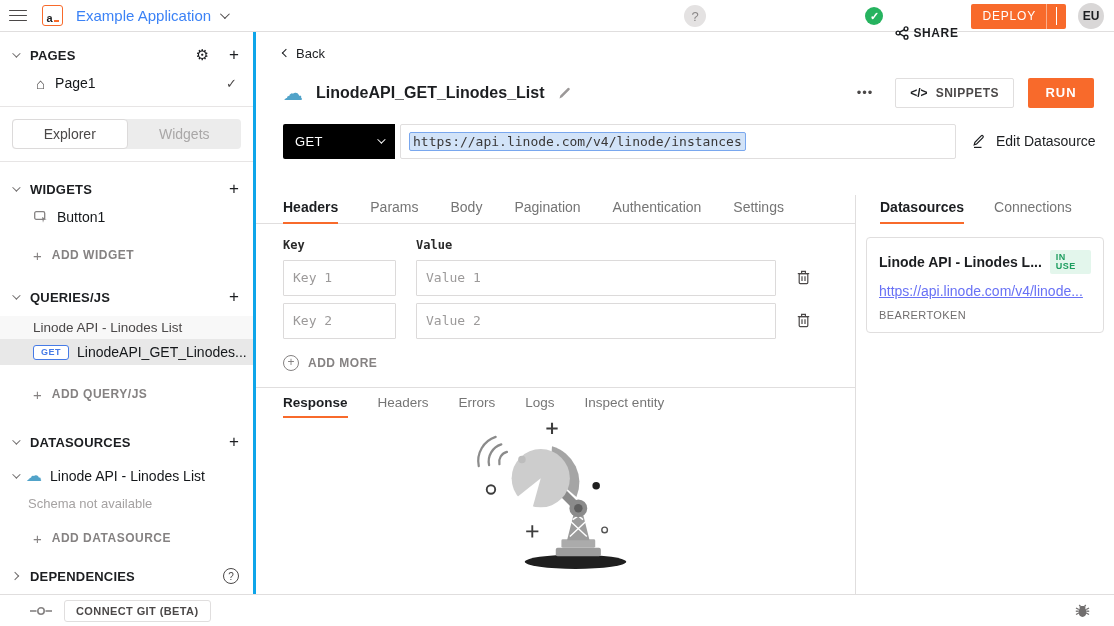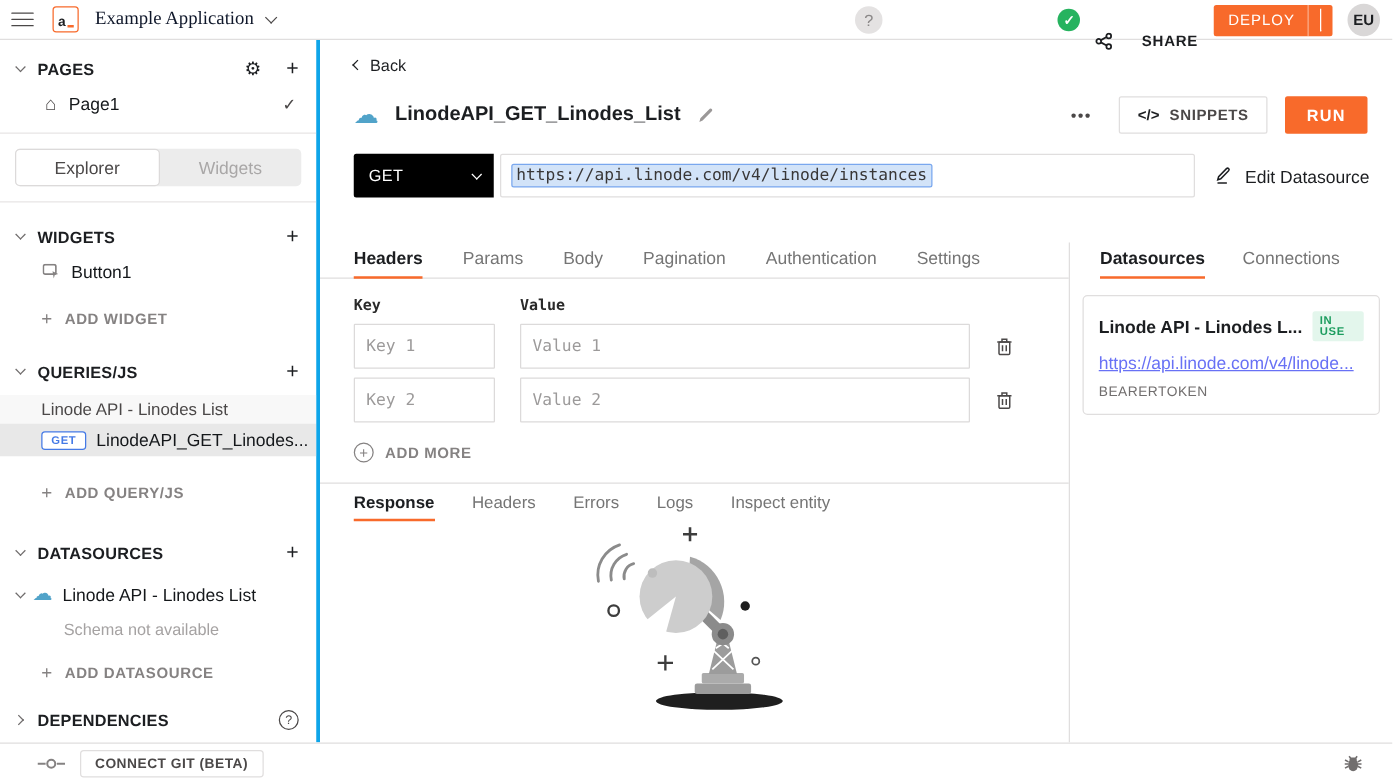--- a/index.html
+++ b/index.html
@@ -7,30 +7,30 @@
   body { font-family: "Liberation Sans", sans-serif; background:#fff; color:#1c1e21; overflow:hidden; }
   .app { width:1114px; height:626px; display:flex; flex-direction:column; background:#fff; }
 
   
   .topbar { height:32px; flex:0 0 32px; display:flex; align-items:center; border-bottom:1px solid #e0dede; position:relative; background:#fff; }
   .burger { width:18px; height:12px; margin-left:9px; display:flex; flex-direction:column; justify-content:space-between; cursor:pointer; }
   .burger i { display:block; height:1.8px; background:#4b4848; border-radius:1px; }
   .logo-box { width:21px; height:21px; margin-left:15px; border:1.6px solid #f86a2b; border-radius:3px; display:flex; align-items:flex-end; justify-content:center; padding-bottom:2px; background:#fff; }
   .logo-box .ltr { font-size:11px; font-weight:700; line-height:9px; color:#1c1e21; }
   .logo-box .us { width:5px; height:2px; background:#f86a2b; margin-left:1px; margin-bottom:1px; }
-  .app-name { margin-left:13px; font-size:15px; font-weight:500; color:#0f172a; display:flex; align-items:center; gap:9px; cursor:pointer;font-family:Liberation Serif, serif; }
+  .app-name { margin-left:13px; font-size:15px; font-weight:500; color:#3b82f6; display:flex; align-items:center; gap:9px; cursor:pointer; }
   .car { width:7px; height:7px; border-right:1.6px solid #4b4848; border-bottom:1.6px solid #4b4848; transform:rotate(45deg) translateY(-2px); }
   .car.right { transform:rotate(-45deg); }
   .tb-search { position:absolute; left:336px; top:5px; width:332px; height:22px; background:#efeeee; border-radius:3px; display:flex; align-items:center; padding:0 10px; cursor:text; }
   .tb-search .ph { font-size:13px; color:#4b4848; flex:1; }
   .tb-search .sc { font-size:12px; font-style:italic; color:#4b4848; }
   .tb-help { position:absolute; left:684px; top:5px; width:22px; height:22px; border-radius:50%; background:#e4e2e2; color:#8a8787; font-size:13px; display:flex; align-items:center; justify-content:center; cursor:pointer; }
   .tb-right { position:absolute; right:10px; top:0; height:32px; display:flex; align-items:center; gap:12px; }
   .status-ok { width:18px; height:18px; border-radius:50%; background:#26b35f; color:#fff; font-size:11px; font-weight:700; display:flex; align-items:center; justify-content:center; }
-  .share-btn { display:flex; align-items:center; gap:23px; font-size:12px; font-weight:700; letter-spacing:.6px; color:#1c1e21; cursor:pointer;margin-top:34px; }
+  .share-btn { display:flex; align-items:center; gap:4px; font-size:12px; font-weight:700; letter-spacing:.6px; color:#1c1e21; cursor:pointer;margin-top:34px; }
   .deploy-btn { height:25px; background:#f86a2b; border-radius:2px; display:flex; align-items:center; color:#fff; cursor:pointer; }
   .deploy-btn .lbl { font-size:12px; font-weight:400; letter-spacing:.8px; padding:0 10px 0 12px; }
   .deploy-btn .sep { width:1px; height:25px; background:rgba(255,255,255,.45); }
   .deploy-btn .cw { padding:0 9px; }
   .deploy-btn .car { border-color:#fff; }
   .avatar { width:26px; height:26px; border-radius:50%; background:#d9d7d7; color:#1c1e21; font-size:12px; font-weight:600; display:flex; align-items:center; justify-content:center; cursor:pointer; }
 
   
   .main-row { flex:1; display:flex; min-height:0; }
   .sidebar { width:256px; flex:0 0 256px; border-right:3px solid #0ea5e9; padding-top:10px; overflow:hidden; }
@@ -53,21 +53,21 @@
   .addrow { height:34px; padding-left:33px; gap:10px; cursor:pointer; }
   .addrow .plus { font-size:15px; color:#858282; }
   .addrow .t { font-size:12px; font-weight:600; letter-spacing:.5px; color:#858282; }
   .grouprow { height:23px; padding-left:33px; background:#f8f8f8; font-size:13.5px; color:#4b4848; cursor:pointer; }
   .selrow { height:26px; padding-left:33px; background:#e8e8e8; gap:8px; cursor:pointer; }
   .method-badge { border:1px solid #457ae6; color:#457ae6; background:#fff; font-size:9px; font-weight:700; letter-spacing:.5px; border-radius:3px; padding:2px 7px; line-height:1; }
   .selrow .t { font-size:14px; color:#14171a; }
   .dsrow { height:30px; padding-left:12px; gap:8px; cursor:pointer; }
   .cloud { color:#51a3c9; font-size:16px; line-height:1; }
   .dsrow .t { font-size:14px; font-weight:500; color:#14171a; }
-  .schemarow { height:24px; padding-left:51px; font-size:13px; color:#a5a2a2; }
+  .schemarow { height:24px; padding-left:28px; font-size:13px; color:#a5a2a2; }
   .dep { margin-top:8px; }
   .help-o { margin-left:auto; width:16px; height:16px; border:1.3px solid #4b4848; border-radius:50%; font-size:10px; color:#4b4848; display:flex; align-items:center; justify-content:center; }
   .mt6{margin-top:6px} .mt12{margin-top:12px} .mt14{margin-top:14px} .mt18{margin-top:18px}
 
   
   .back-row { padding:10px 0 0 27px; }
   .back-link { display:inline-flex; align-items:center; gap:7px; font-size:13px; color:#1c1e21; cursor:pointer; }
   .title-row { margin-top:17px; padding:0 20px 0 27px; display:flex; align-items:center; }
   .title-row .cloud { font-size:20px; margin-right:13px; }
   .qtitle { font-size:16px; font-weight:600; color:#1c1e21; }

